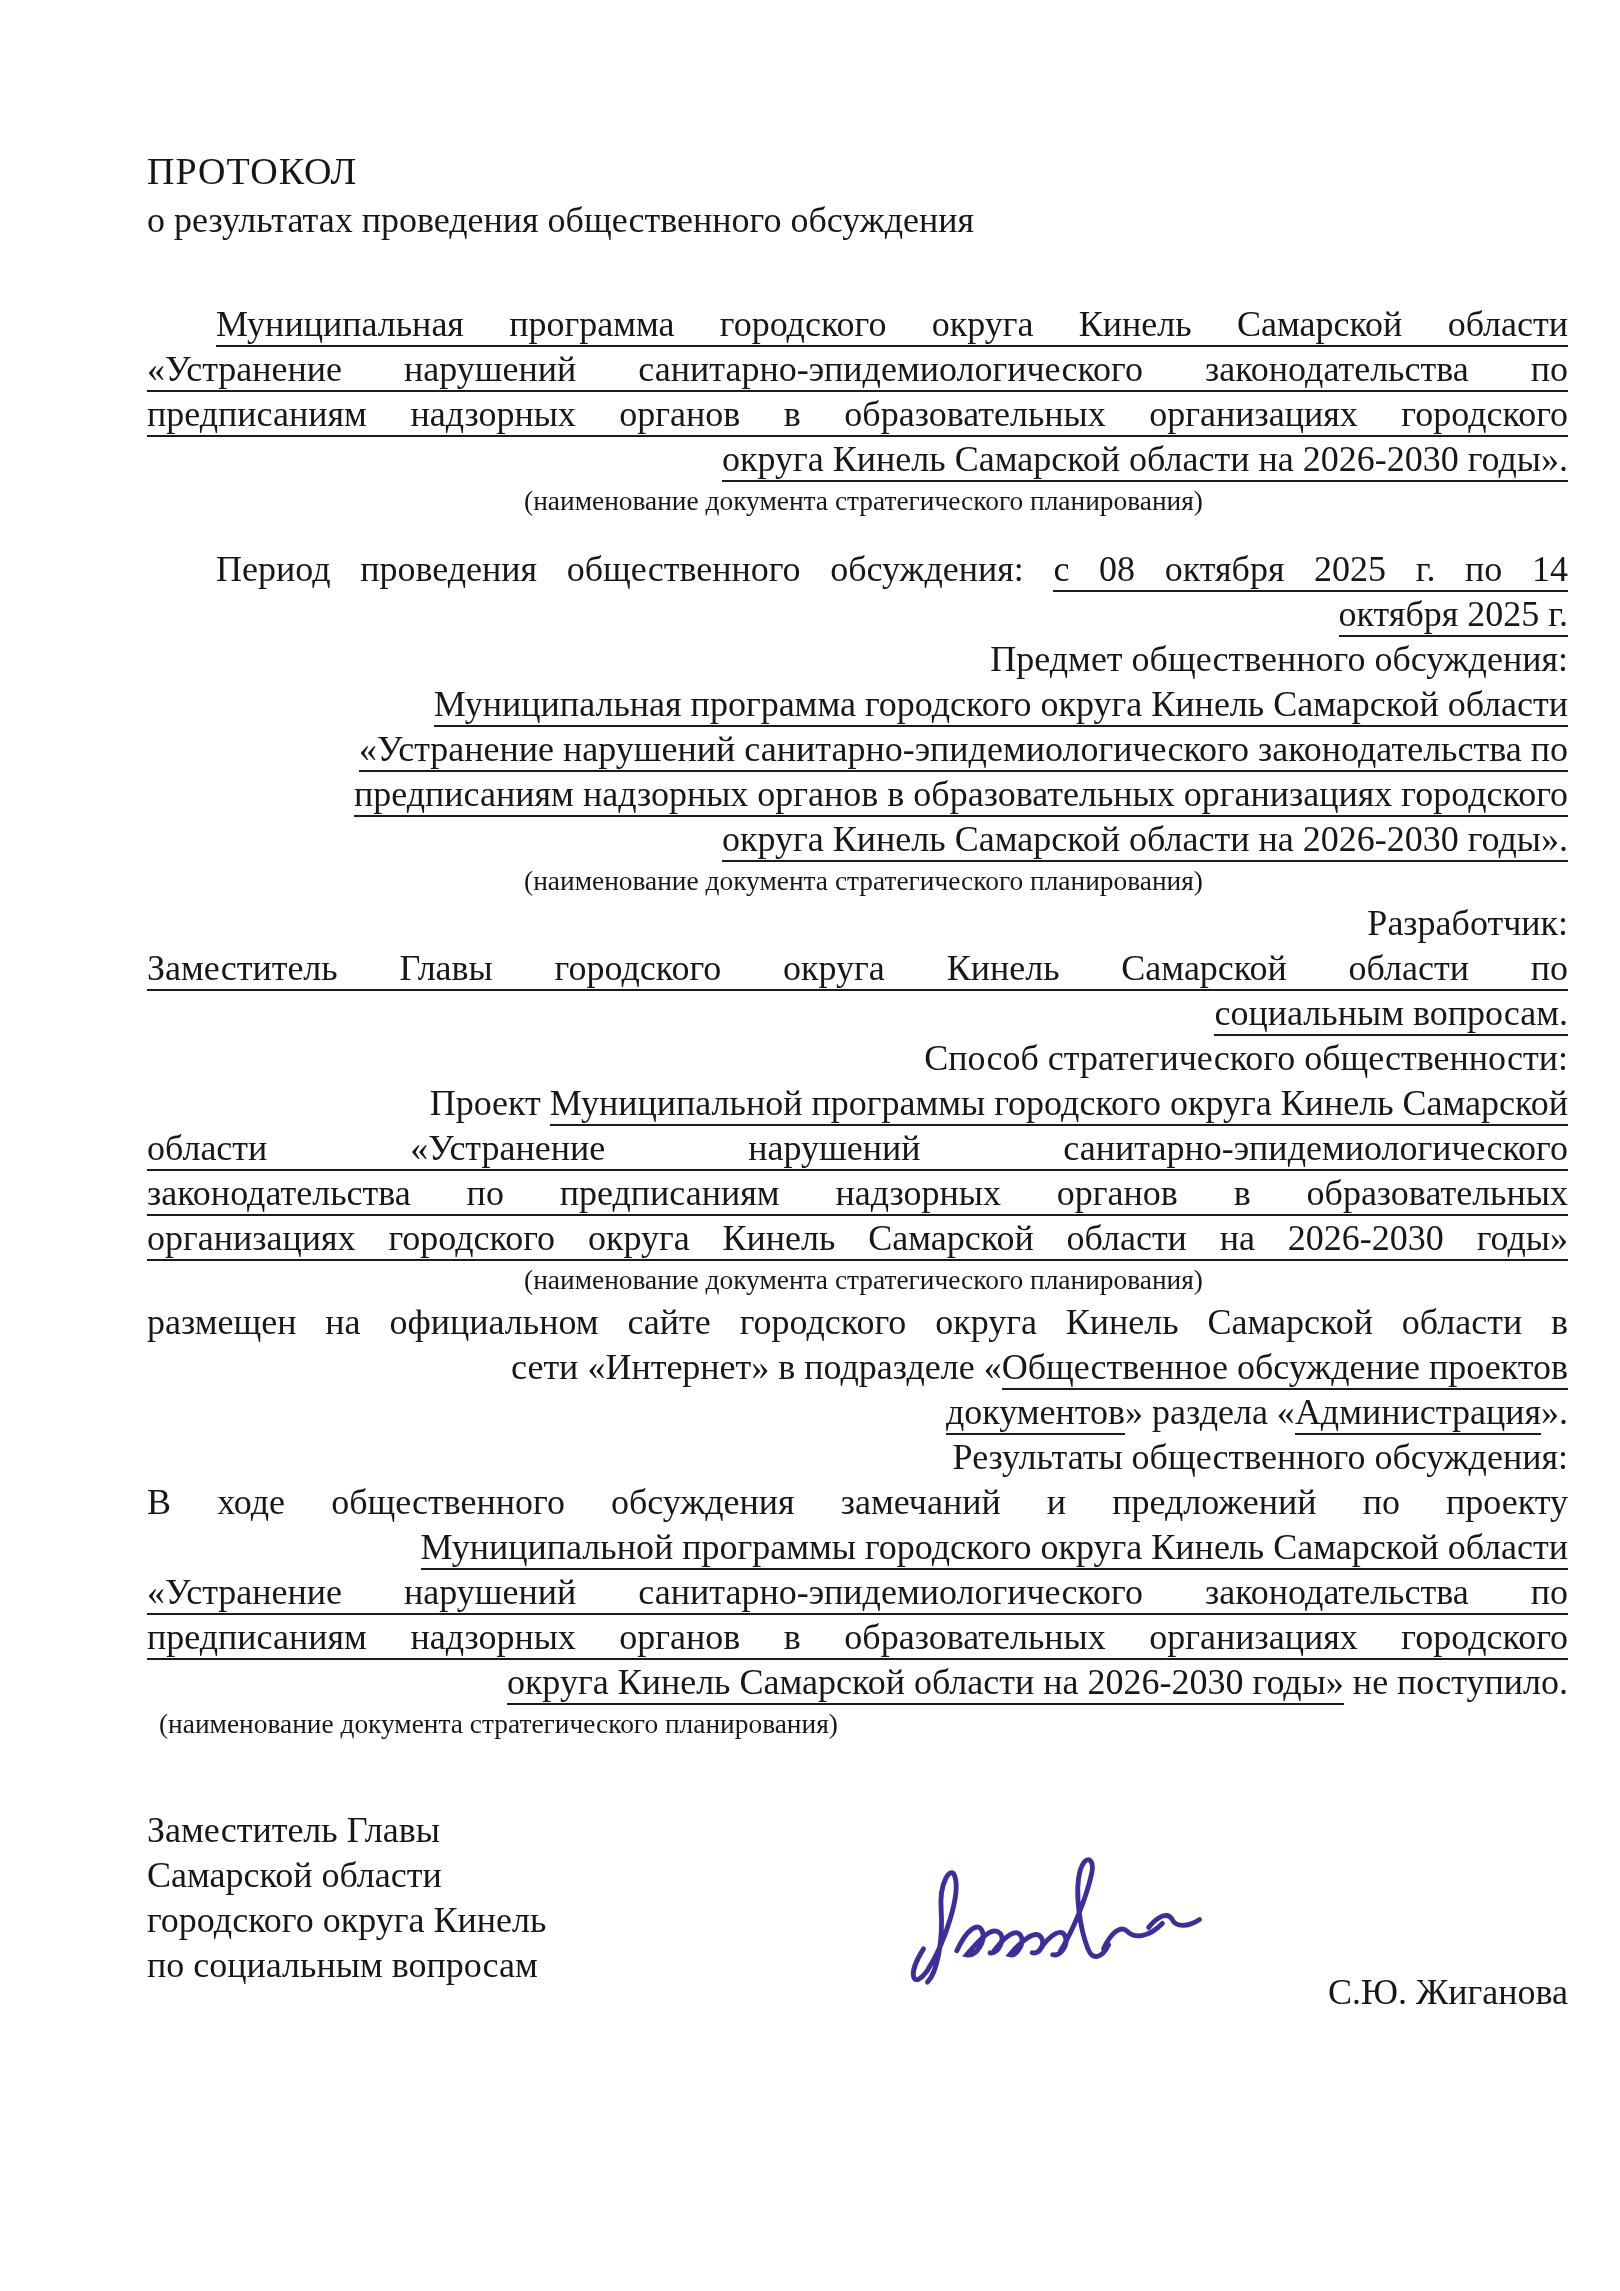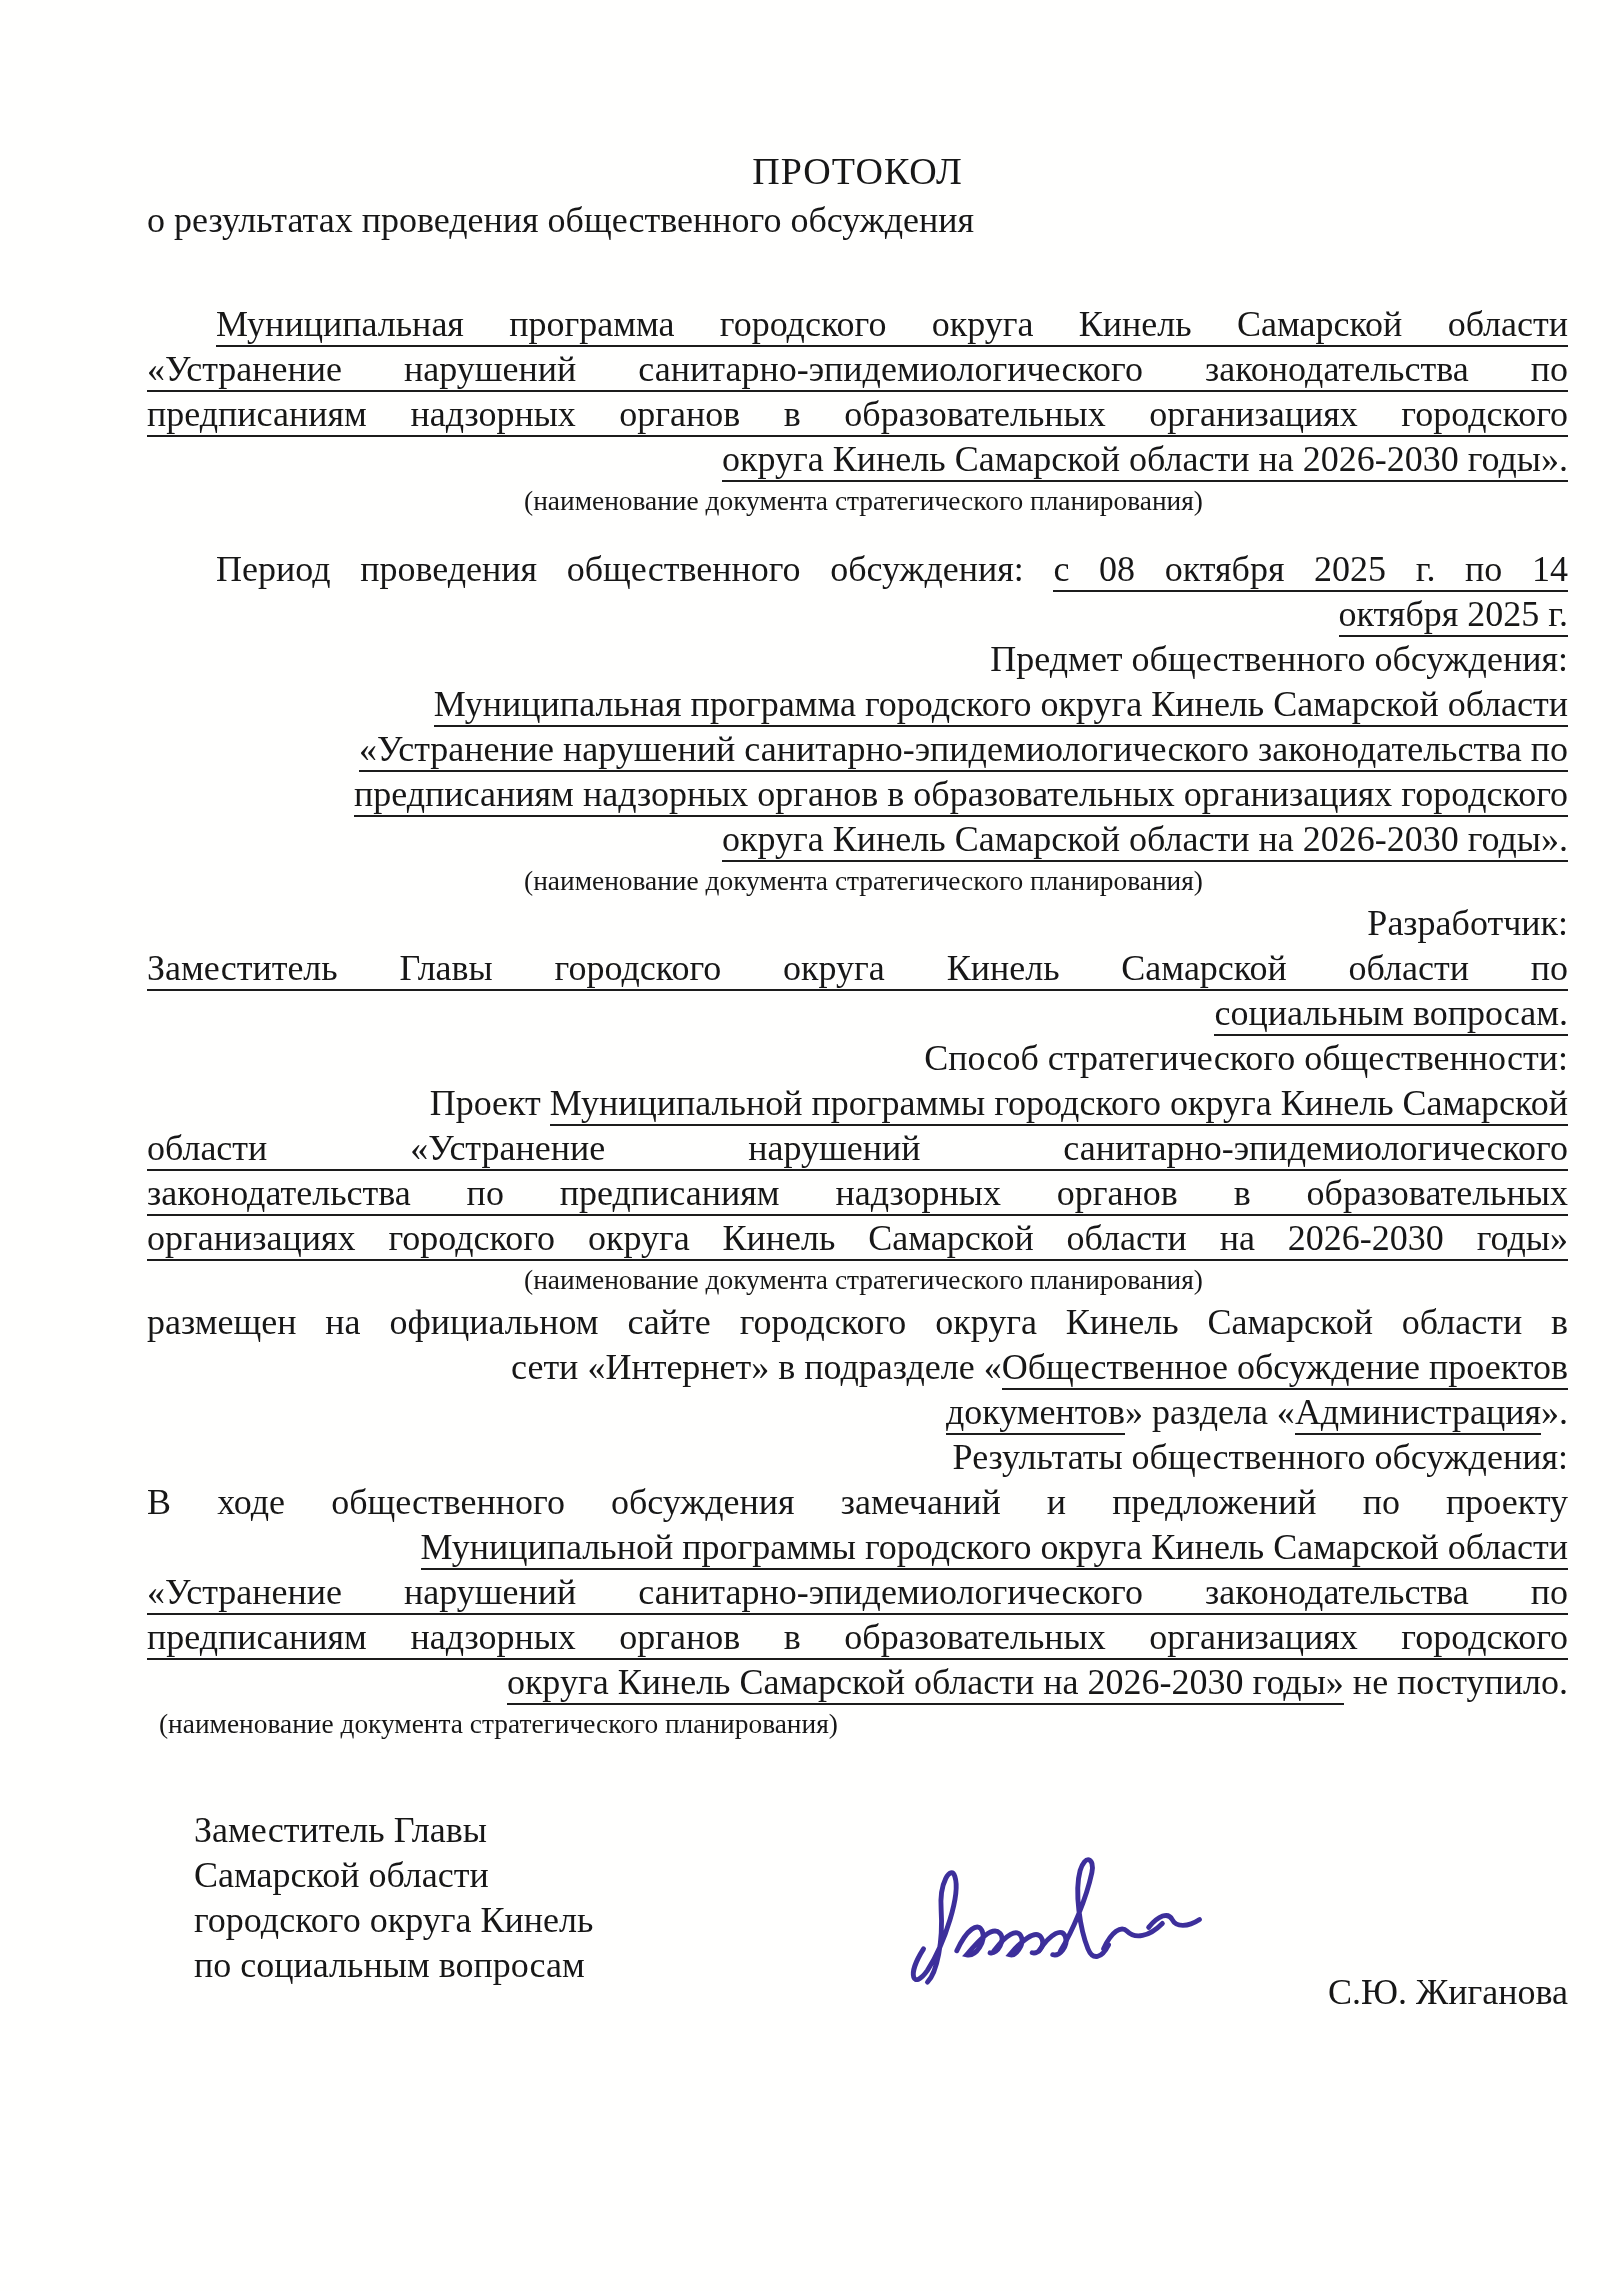--- a/index.html
+++ b/index.html
@@ -5,32 +5,32 @@
   html,body{margin:0;padding:0;}
   body{
     width:1620px;height:2292px;
     background:#ffffff;
     font-family:"Liberation Serif","DejaVu Serif",serif;
     color:#171717;
     -webkit-font-smoothing:antialiased;
   }
   .page{position:relative;width:1620px;height:2292px;background:#fffffe;overflow:hidden;}
   .content{position:absolute;left:147px;top:147px;width:1421px;}
-  .t1{font-size:38px;line-height:49px;text-align:center;letter-spacing:1px;}
+  .t1{font-size:38px;line-height:49px;text-align:left;letter-spacing:1px;}
   .t2{font-size:36px;line-height:49px;text-align:left;}
   .ln{font-size:36px;line-height:45px;text-align:right;}
   .ln.j{text-align:justify;text-align-last:justify;}
   .ln.ind{text-indent:69px;}
   .ln.cap,.ln.capl{font-size:27.4px;line-height:39px;margin-left:12px;}
   .ln.cap{text-align:center;text-align-last:center;}
   .ln.capl{text-align:left;}
   .u{border-bottom:2.9px solid #1c1c1c;padding-bottom:1px;}
   .sig{position:absolute;left:147px;top:1808px;width:1421px;height:225px;}
   .sig-left{position:absolute;left:0;top:0;}
-  .sig-left div{font-size:36px;line-height:45px;margin-left:47px;}
+  .sig-left div{font-size:36px;line-height:45px;}
   .sig-name{position:absolute;right:0;bottom:18px;font-size:36px;line-height:45px;}
   .sig-script{position:absolute;left:755px;top:24.5px;width:323px;height:172px;}
 </style>
 </head>
 <body>
 
 <div class="page">
   <div class="content">
     <div class="t1">ПРОТОКОЛ</div>
     <div class="t2">о результатах проведения общественного обсуждения</div>

